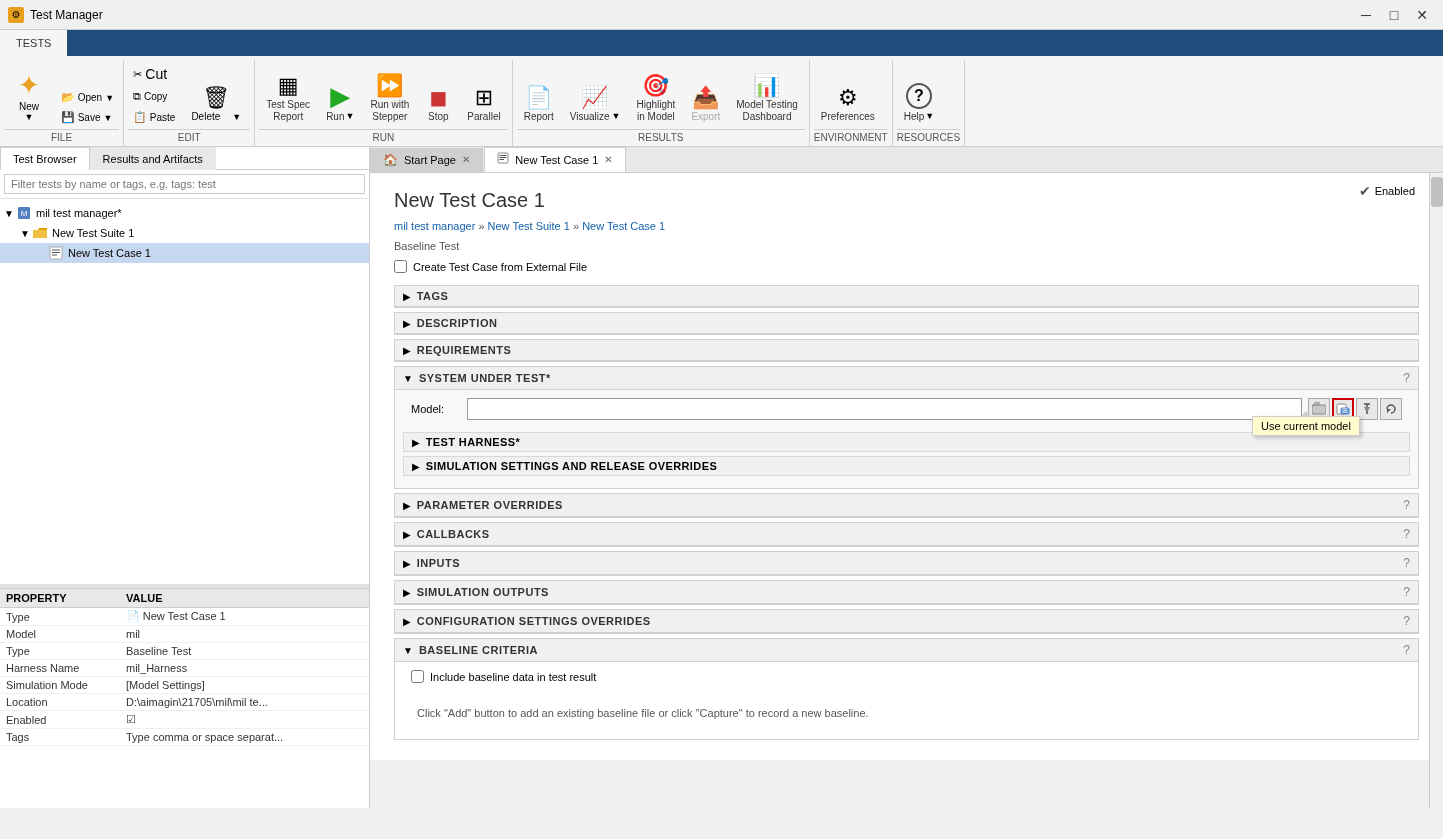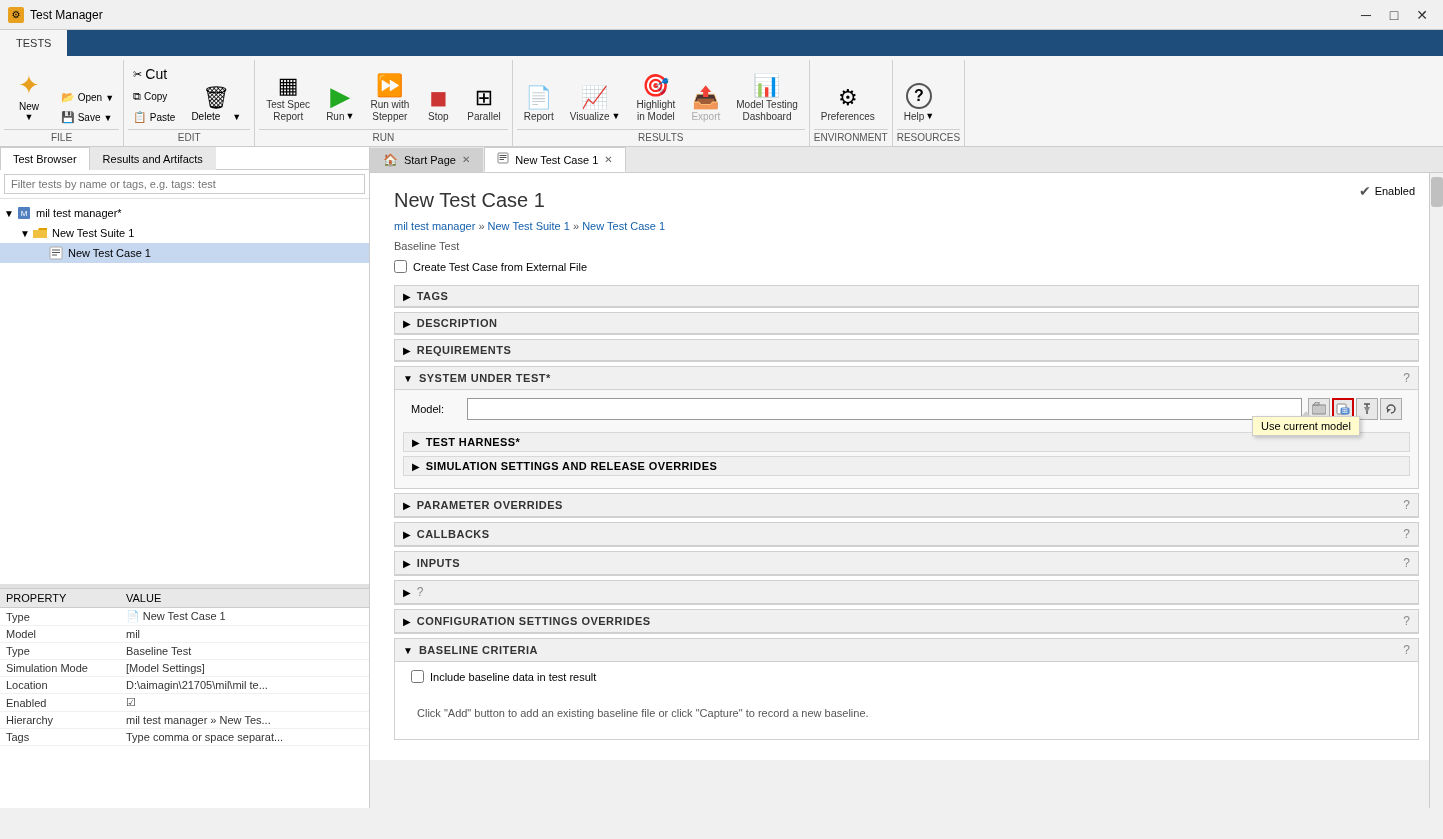--- a/index.html
+++ b/index.html
@@ -52,21 +52,21 @@
     .tree-item { display: flex; align-items: center; padding: 2px 4px; cursor: pointer; user-select: none; }
     .tree-item.selected { background: #c5d8f0; }
     .tree-indent { width: 16px; flex-shrink: 0; }
     .tree-arrow { width: 12px; font-size: 10px; flex-shrink: 0; }
     .tree-icon { width: 16px; height: 16px; margin-right: 4px; display: flex; align-items: center; justify-content: center; flex-shrink: 0; }
     .tree-label { font-size: 11px; }
 
     
     .props-panel { border-top: 1px solid #ccc; height: 220px; overflow-y: auto; }
     .props-table { width: 100%; border-collapse: collapse; }
-    .props-table th { background: #e8e8e8; font-size: 11px; font-weight: normal; padding: 3px 6px; text-align: left; border-bottom: 1px solid #ccc; }
+    .props-table th { background: #e8e8e8; font-size: 11px; font-weight: bold; padding: 3px 6px; text-align: left; border-bottom: 1px solid #ccc; }
     .props-table td { font-size: 11px; padding: 2px 6px; border-bottom: 1px solid #f0f0f0; vertical-align: middle; }
     .props-table td:first-child { width: 120px; color: #333; }
     .props-table td:last-child { color: #333; }
     .props-resize { height: 4px; background: #e0e0e0; cursor: ns-resize; }
 
     
     .content-area { flex: 1; display: flex; flex-direction: column; background: #f0f0f0; overflow: hidden; }
     .content-tabs { display: flex; align-items: center; background: #e8e8e8; border-bottom: 1px solid #ccc; }
     .content-tab { display: flex; align-items: center; gap: 6px; padding: 4px 12px; font-size: 11px; cursor: pointer; border: 1px solid transparent; background: #d0d0d0; margin-right: 1px; }
     .content-tab.active { background: white; border-color: #ccc #ccc white; }
@@ -334,34 +334,34 @@
             </tr>
             <tr>
               <td>Model</td>
               <td>mil</td>
             </tr>
             <tr>
               <td>Type</td>
               <td>Baseline Test</td>
             </tr>
             <tr>
+              <td>Harness Name</td>
+              <td>mil_Harness</td>
+            </tr>
+            <tr>
               <td>Simulation Mode</td>
               <td>[Model Settings]</td>
             </tr>
             <tr>
               <td>Location</td>
               <td>D:\aimagin\21705\mil\mil te...</td>
             </tr>
             <tr>
               <td>Enabled</td>
               <td>☑</td>
-            </tr>
-            <tr>
-              <td>Hierarchy</td>
-              <td>mil test manager » New Tes...</td>
             </tr>
             <tr>
               <td>Tags</td>
               <td>Type comma or space separat...</td>
             </tr>
           </tbody>
       </table>
     </div>
   </div>
 
@@ -515,20 +515,21 @@
             <div class="section-header">
               <span class="section-arrow">▶</span>
               <span class="section-title">INPUTS</span>
               <span class="section-help">?</span>
             </div>
           </div>
 
           <div class="section">
             <div class="section-header">
               <span class="section-arrow">▶</span>
+              <span class="section-title">SIMULATION OUTPUTS</span>
               <span class="section-help">?</span>
             </div>
           </div>
 
           <div class="section">
             <div class="section-header">
               <span class="section-arrow">▶</span>
               <span class="section-title">CONFIGURATION SETTINGS OVERRIDES</span>
               <span class="section-help">?</span>
             </div>

